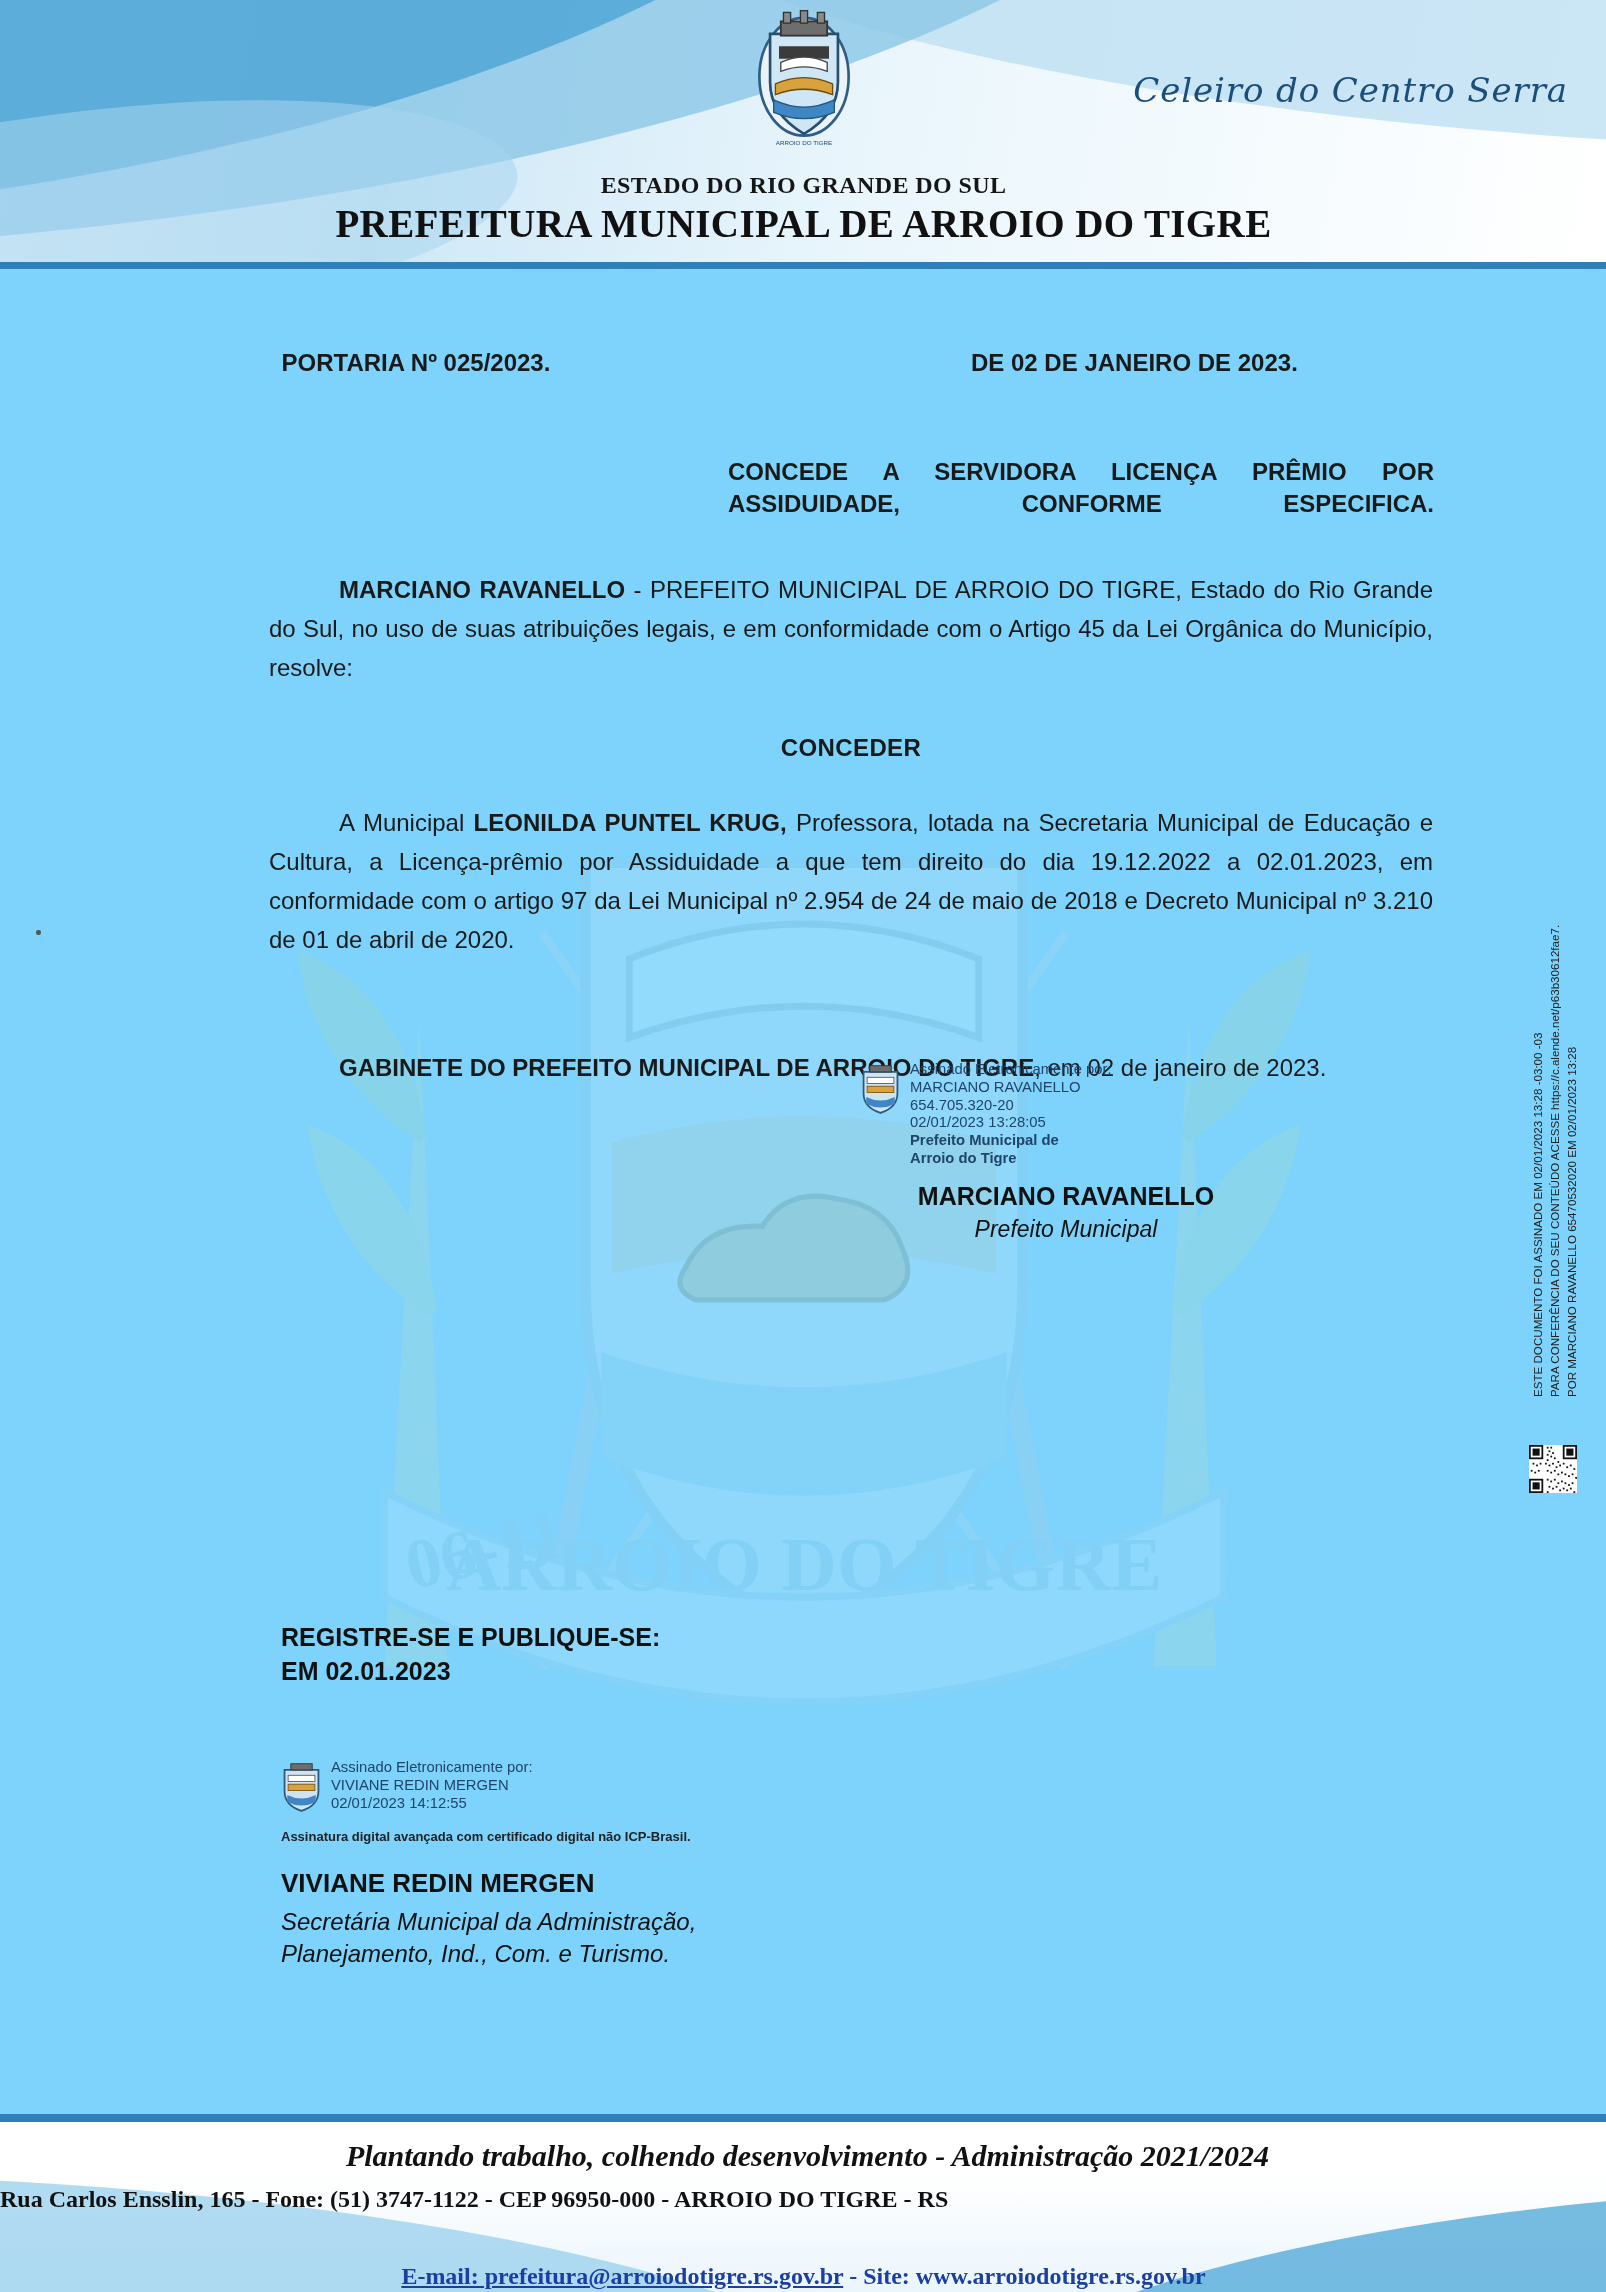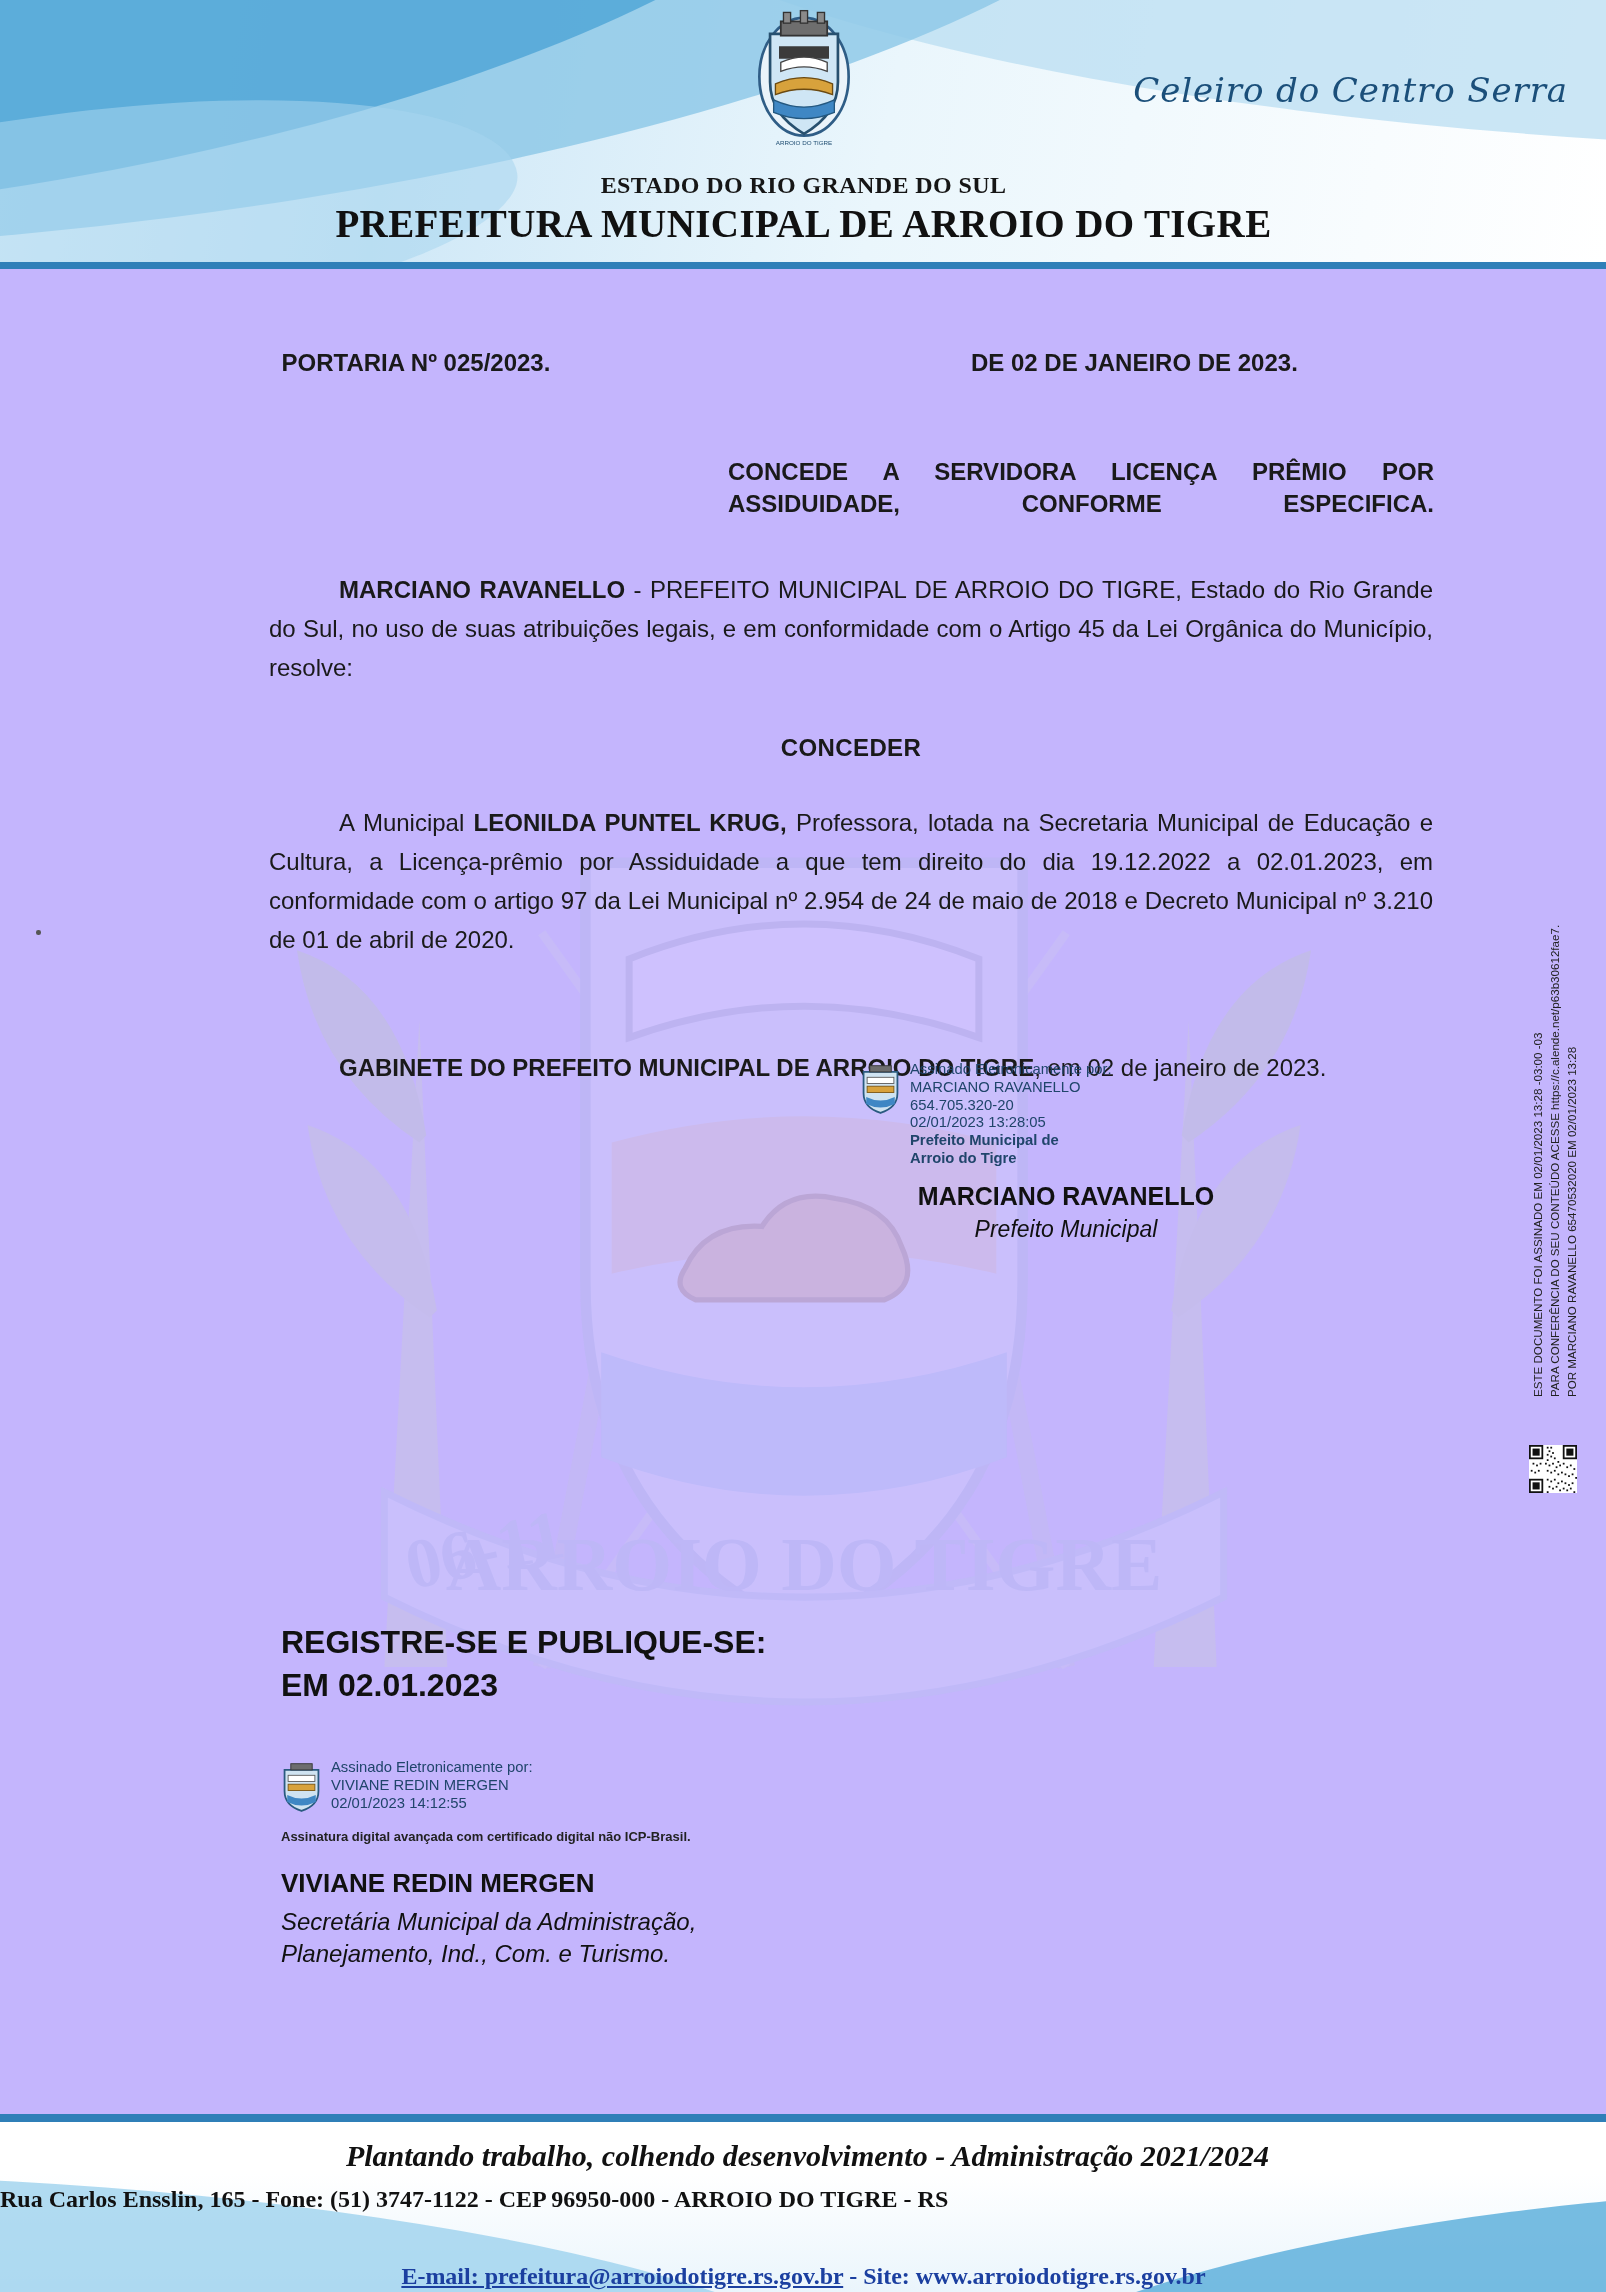--- a/index.html
+++ b/index.html
@@ -7,21 +7,21 @@
     padding: 0;
     background: #ffffff;
   }
   body {
     font-family: "Liberation Sans", sans-serif;
   }
   .page {
     position: relative;
     width: 1607px;
     height: 2293px;
-    background: #c4b5fd;
+    background: #7dd3fc;
     overflow: hidden;
   }
 
   
   .header {
     position: absolute;
     left: 0; top: 0;
     width: 1607px;
     height: 269px;
     overflow: hidden;
@@ -226,21 +226,21 @@
     text-align: center;
     font-size: 23px;
     font-style: italic;
     color: #111;
   }
 
   
   .registre {
     position: absolute;
     left: 281px; top: 1621px;
-    font-size: 32px;
+    font-size: 25px;
     font-weight: bold;
     line-height: 1.35;
     color: #111;
   }
 
   
   .sig-sec-stamp {
     position: absolute;
     left: 281px; top: 1759px;
     width: 466px;

